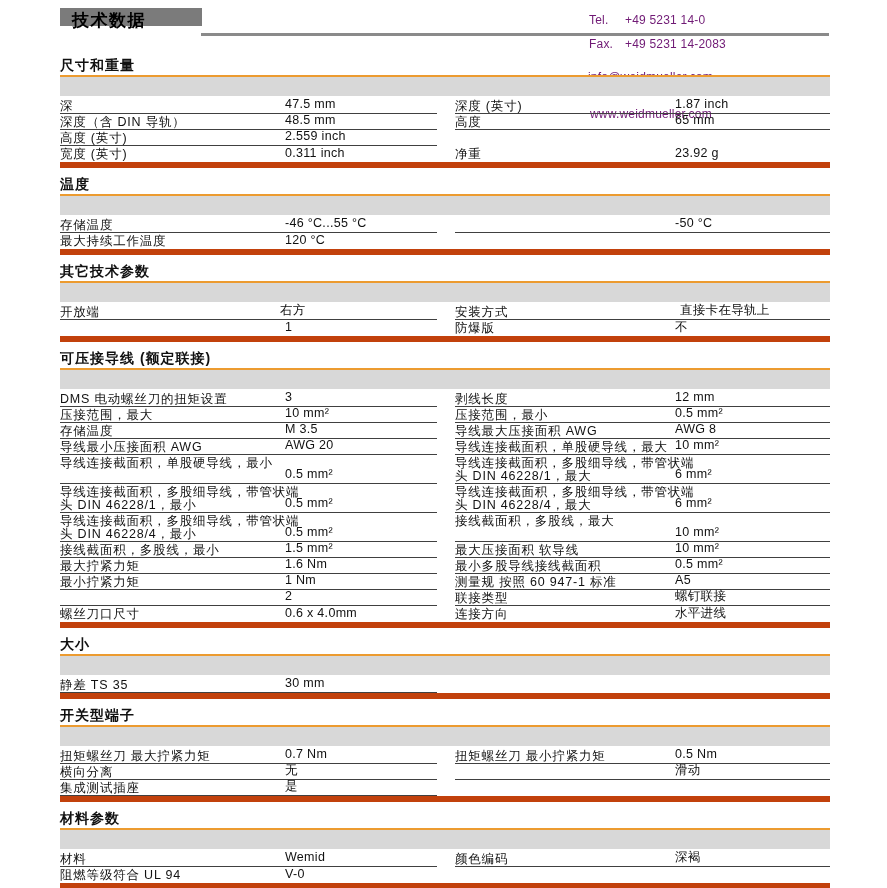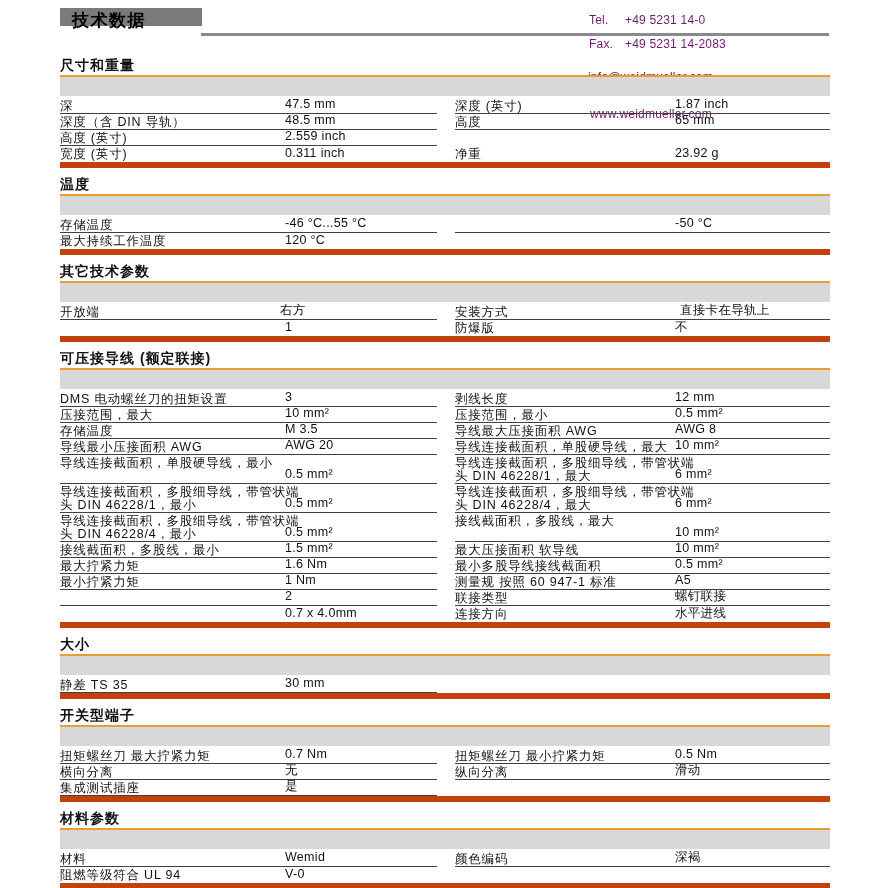--- a/index.html
+++ b/index.html
@@ -268,21 +268,22 @@
             <div class="cell left ul">
               <span class="val">2</span>
             </div>
             <div class="cell right ul">
               <span class="lbl">联接类型</span>
               <span class="val">螺钉联接</span>
             </div>
           </div>
           <div class="trow">
             <div class="cell left">
-              <span class="val">0.7 x 4.0mm</span>
+              <span class="lbl">螺丝刀口尺寸</span>
+              <span class="val">0.6 x 4.0mm</span>
             </div>
             <div class="cell right">
               <span class="lbl">连接方向</span>
               <span class="val">水平进线</span>
             </div>
           </div>
         </div>
       </div>
       <div class="sec">
         <div class="sec-title">大小</div>
@@ -312,21 +313,20 @@
               <span class="lbl">扭矩螺丝刀 最小拧紧力矩</span>
               <span class="val">0.5 Nm</span>
             </div>
           </div>
           <div class="trow">
             <div class="cell left ul">
               <span class="lbl">横向分离</span>
               <span class="val">无</span>
             </div>
             <div class="cell right ul">
-              <span class="lbl">纵向分离</span>
               <span class="val">滑动</span>
             </div>
           </div>
           <div class="trow">
             <div class="cell left ul">
               <span class="lbl">集成测试插座</span>
               <span class="val">是</span>
             </div>
             <div class="cell right"></div>
           </div>

